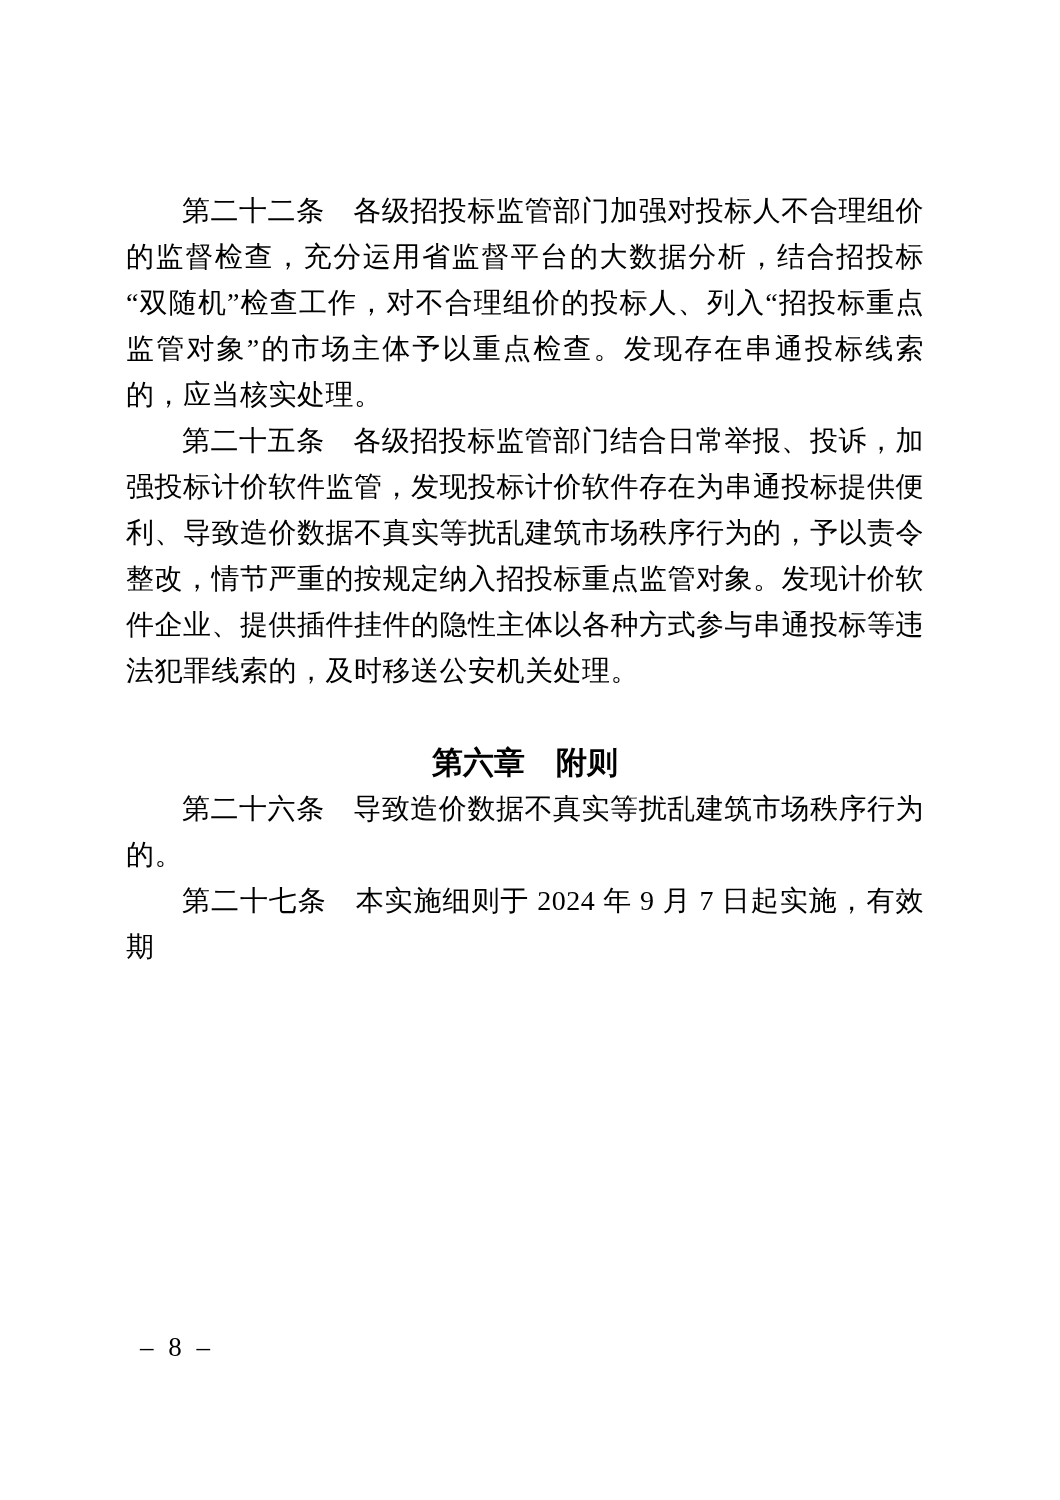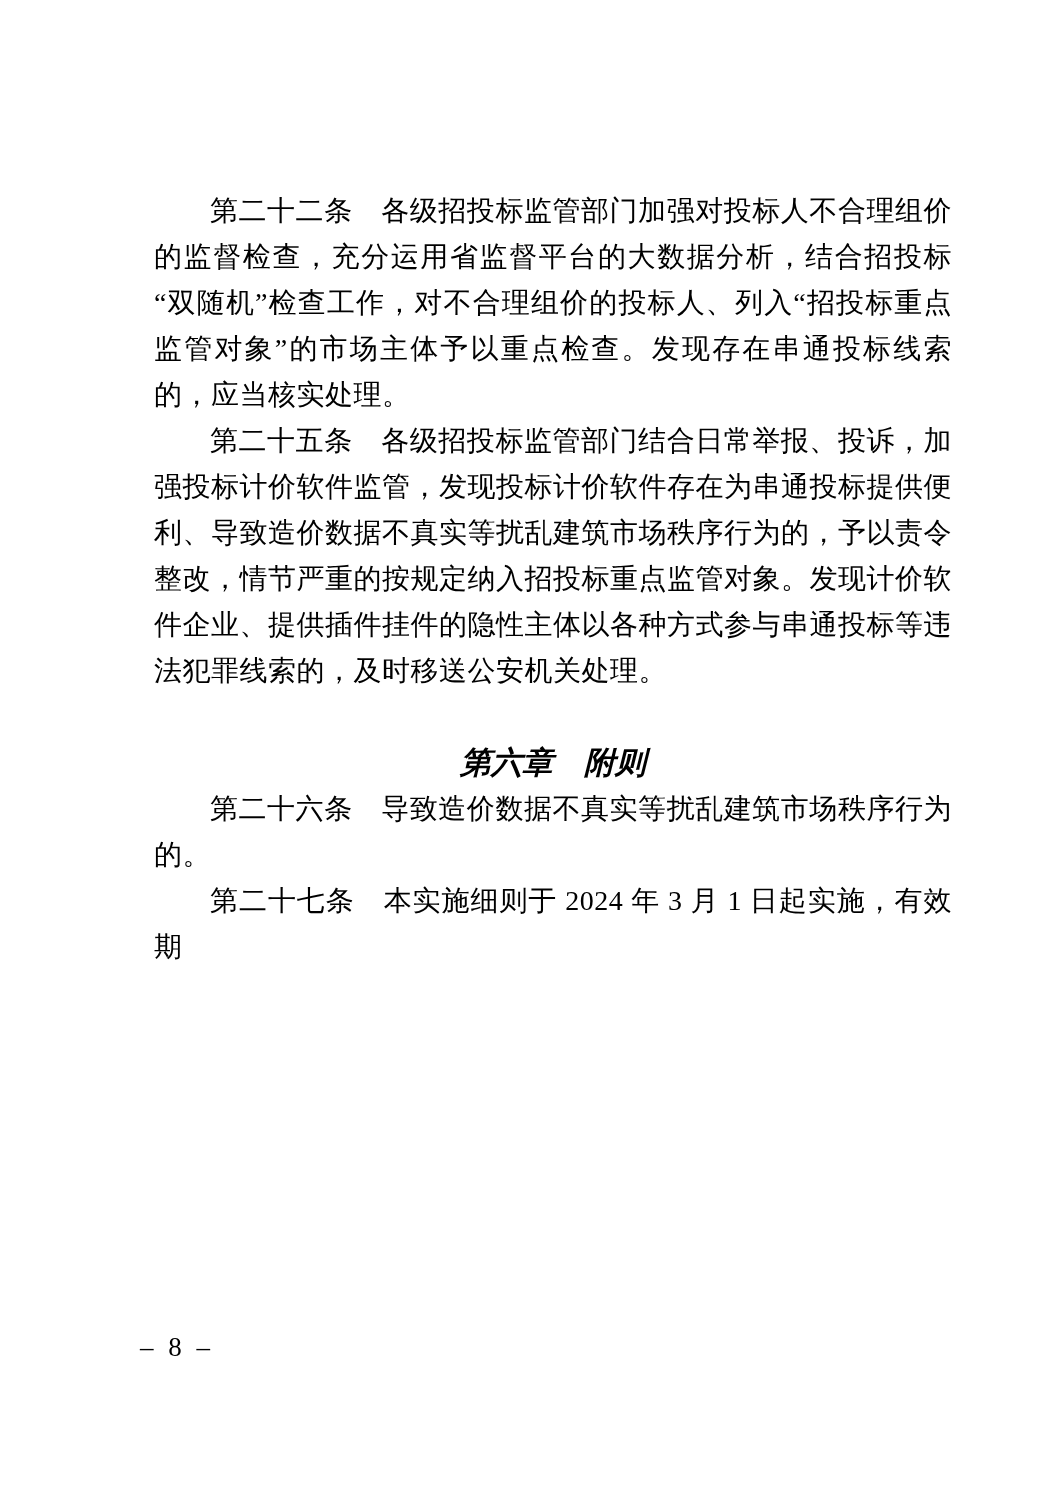--- a/index.html
+++ b/index.html
@@ -17,21 +17,21 @@
   }
   .page {
     position: absolute;
     left: 0; top: 0;
     width: 1060px;
     height: 1500px;
     background: #ffffff;
   }
   .doc-body {
     position: absolute;
-    left: 154px;
+    left: 126px;
     top: 188px;
     width: 798px;
   }
   .doc-body p.article {
     margin: 0;
     font-size: 28px;
     line-height: 46px;
     text-align: justify;
     text-justify: inter-ideograph;
     text-indent: 2em;
@@ -42,21 +42,20 @@
   .doc-body h2.chapter-heading {
     margin: 46px 0 0 0;
     padding: 0;
     font-size: 31px;
     line-height: 46px;
     font-weight: bold;
     text-align: center;
     text-indent: 0;
     color: #000000;
     font-family: "Liberation Sans", "DejaVu Sans", sans-serif;
-    font-style: italic;
   }
   .page-number {
     position: absolute;
     left: 140px;
     top: 1331px;
     font-size: 27px;
     line-height: 32px;
     letter-spacing: 4px;
     color: #000000;
     font-family: "Liberation Serif", "DejaVu Serif", serif;
@@ -72,19 +71,19 @@
     <p class="article">第二十二条　各级招投标监管部门加强对投标人不合理组价的监督检查，充分运用省监督平台的大数据分析，结合招投标“双随机”检查工作，对不合理组价的投标人、列入“招投标重点监管对象”的市场主体予以重点检查。发现存在串通投标线索的，应当核实处理。</p>
 
 
 
     <p class="article">第二十五条　各级招投标监管部门结合日常举报、投诉，加强投标计价软件监管，发现投标计价软件存在为串通投标提供便利、导致造价数据不真实等扰乱建筑市场秩序行为的，予以责令整改，情节严重的按规定纳入招投标重点监管对象。发现计价软件企业、提供插件挂件的隐性主体以各种方式参与串通投标等违法犯罪线索的，及时移送公安机关处理。</p>
 
     <h2 class="chapter-heading">第六章　附则</h2>
 
     <p class="article">第二十六条　导致造价数据不真实等扰乱建筑市场秩序行为的。</p>
 
-    <p class="article">第二十七条　本实施细则于 2024 年 3 月 1 日起实施，有效期</p>
+    <p class="article">第二十七条　本实施细则于 2024 年 9 月 7 日起实施，有效期</p>
 
   </div>
 
   <div class="page-number">– 8 –</div>
 
 </div>
 
 </body></html>

